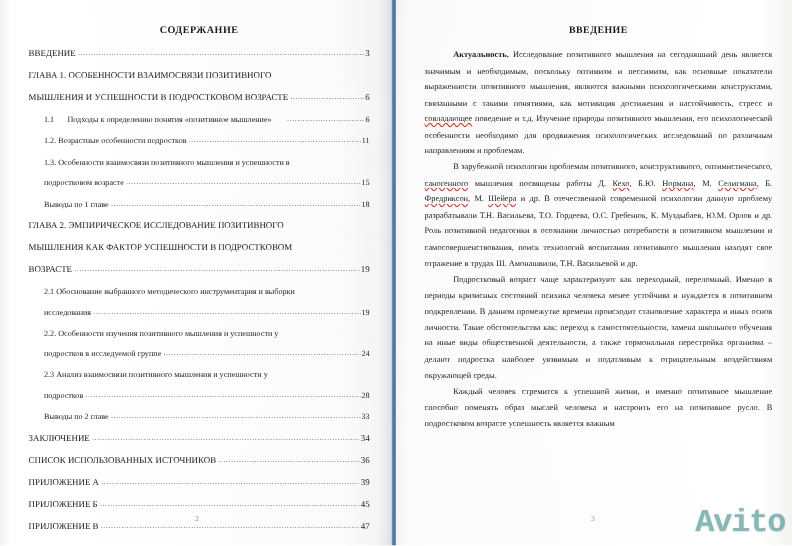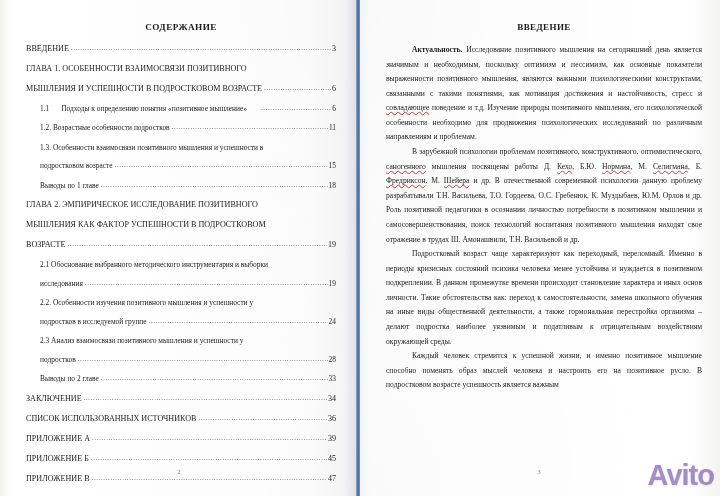--- a/index.html
+++ b/index.html
@@ -152,24 +152,24 @@
     right: 6px;
     bottom: 6px;
     display: flex;
     align-items: center;
     gap: 3px;
     z-index: 9;
     opacity: .5;
     pointer-events: none;
   }
   #watermark .wm-text {
-    font-family: Liberation Sans, sans-serif;
+    font-family: Liberation Mono, monospace;
     font-size: 29px;
     font-weight: bold;
-    color: #4c1d95;
+    color: #0f766e;
     letter-spacing: -1px;
     text-shadow: 0 0 1px rgba(170,170,170,.85),
                  0 1px 2px rgba(160,160,160,.55);
     line-height: 1;
   }
   #watermark svg { display: block; }
 
   
   #grain {
     position: absolute;

